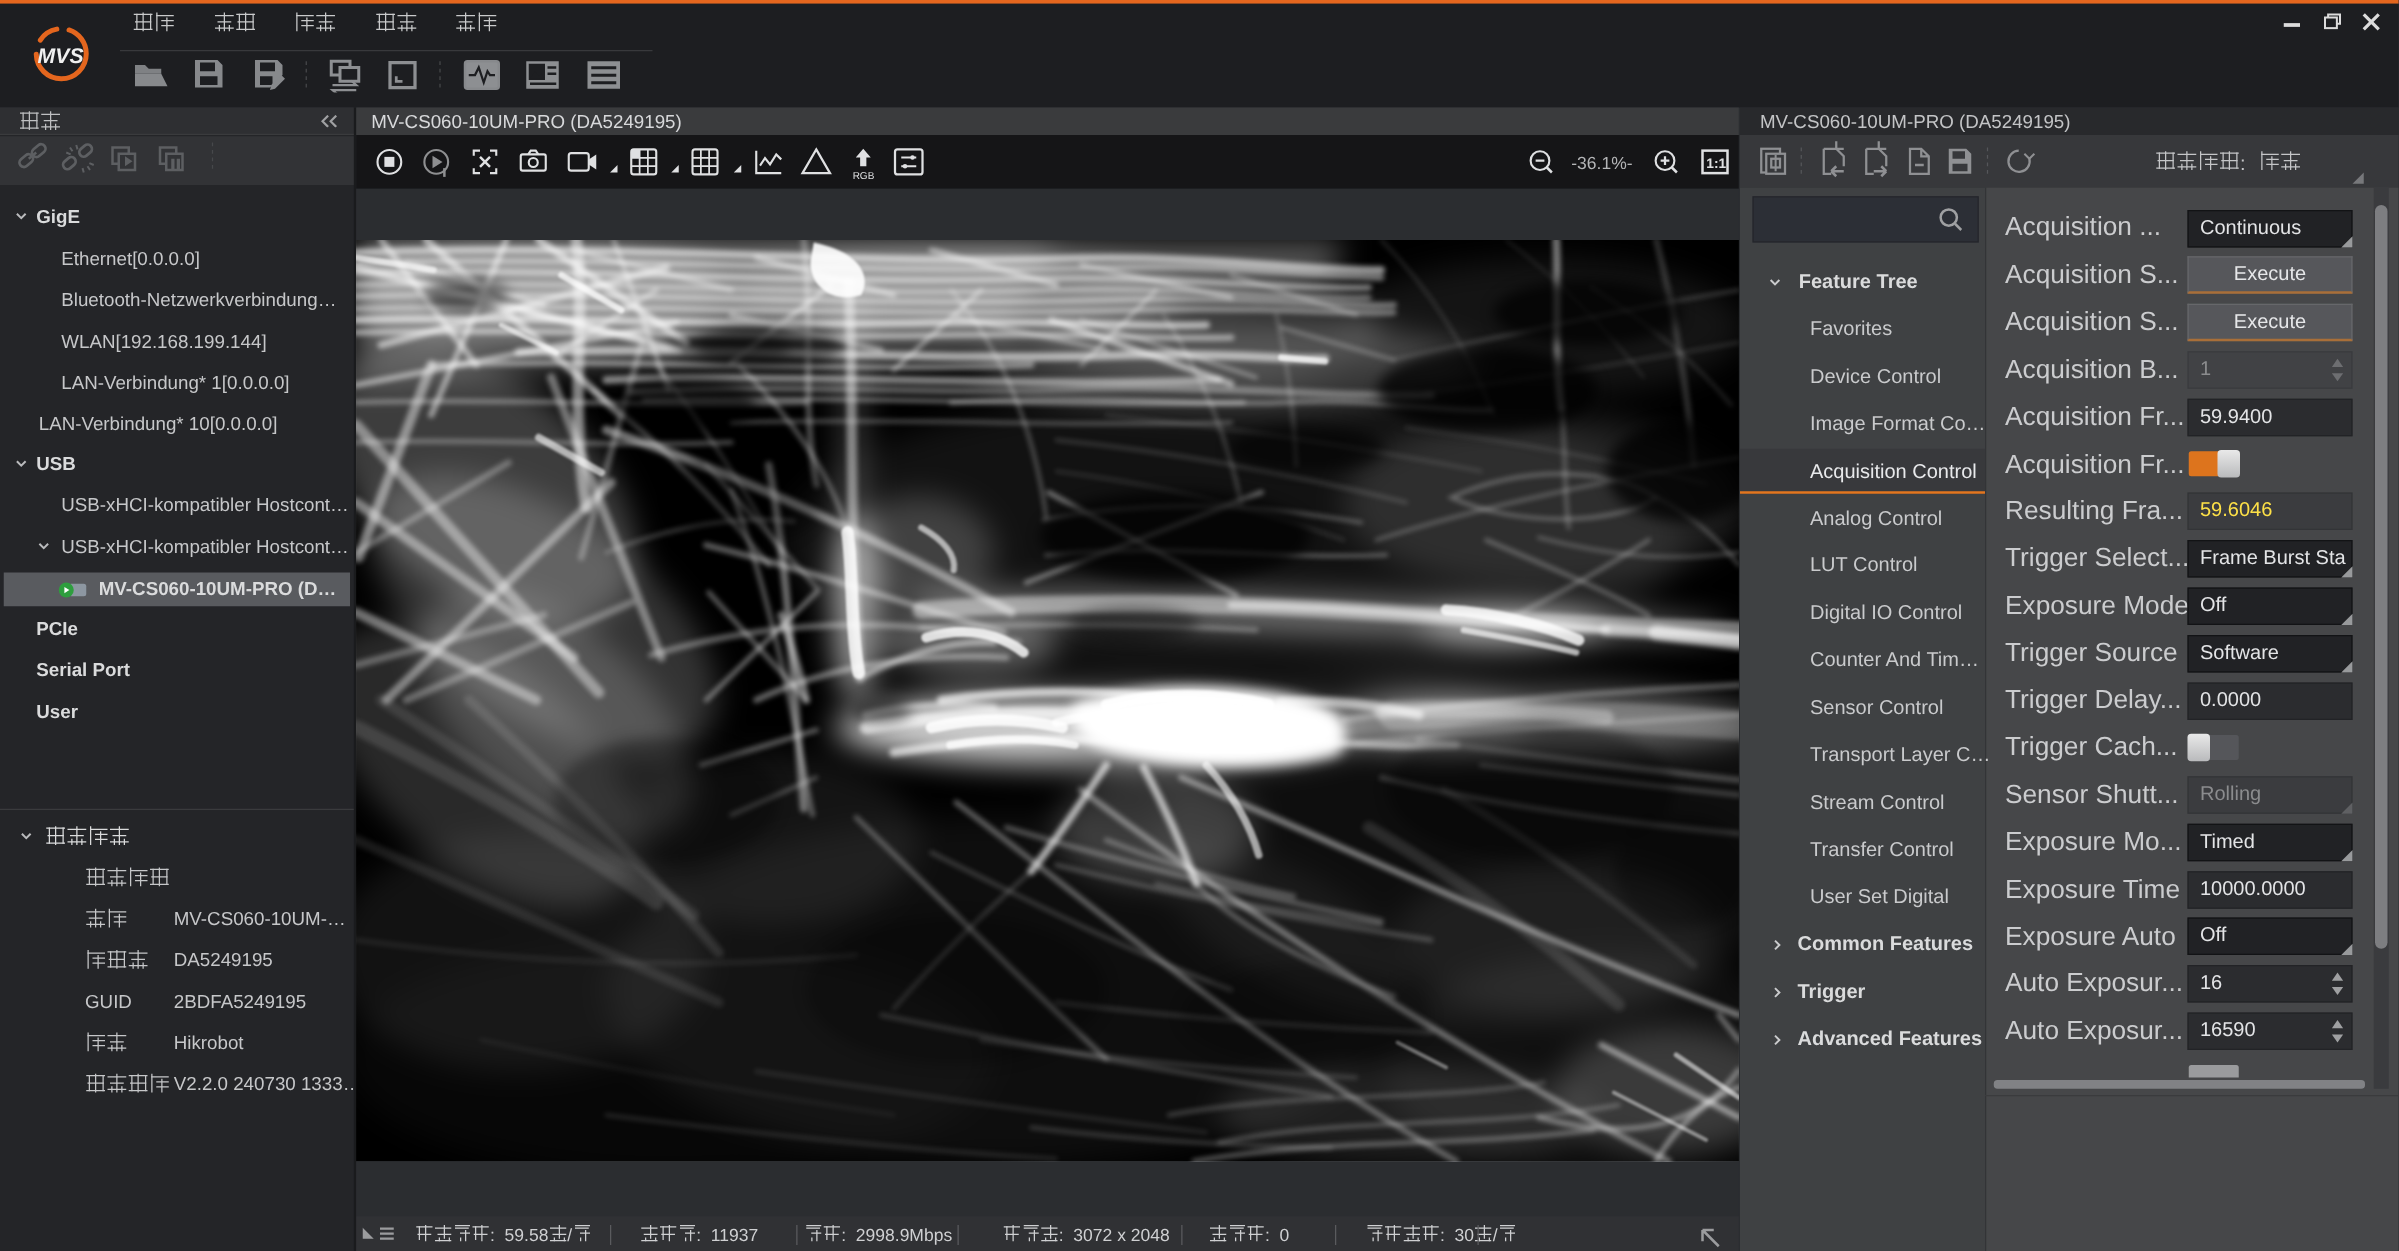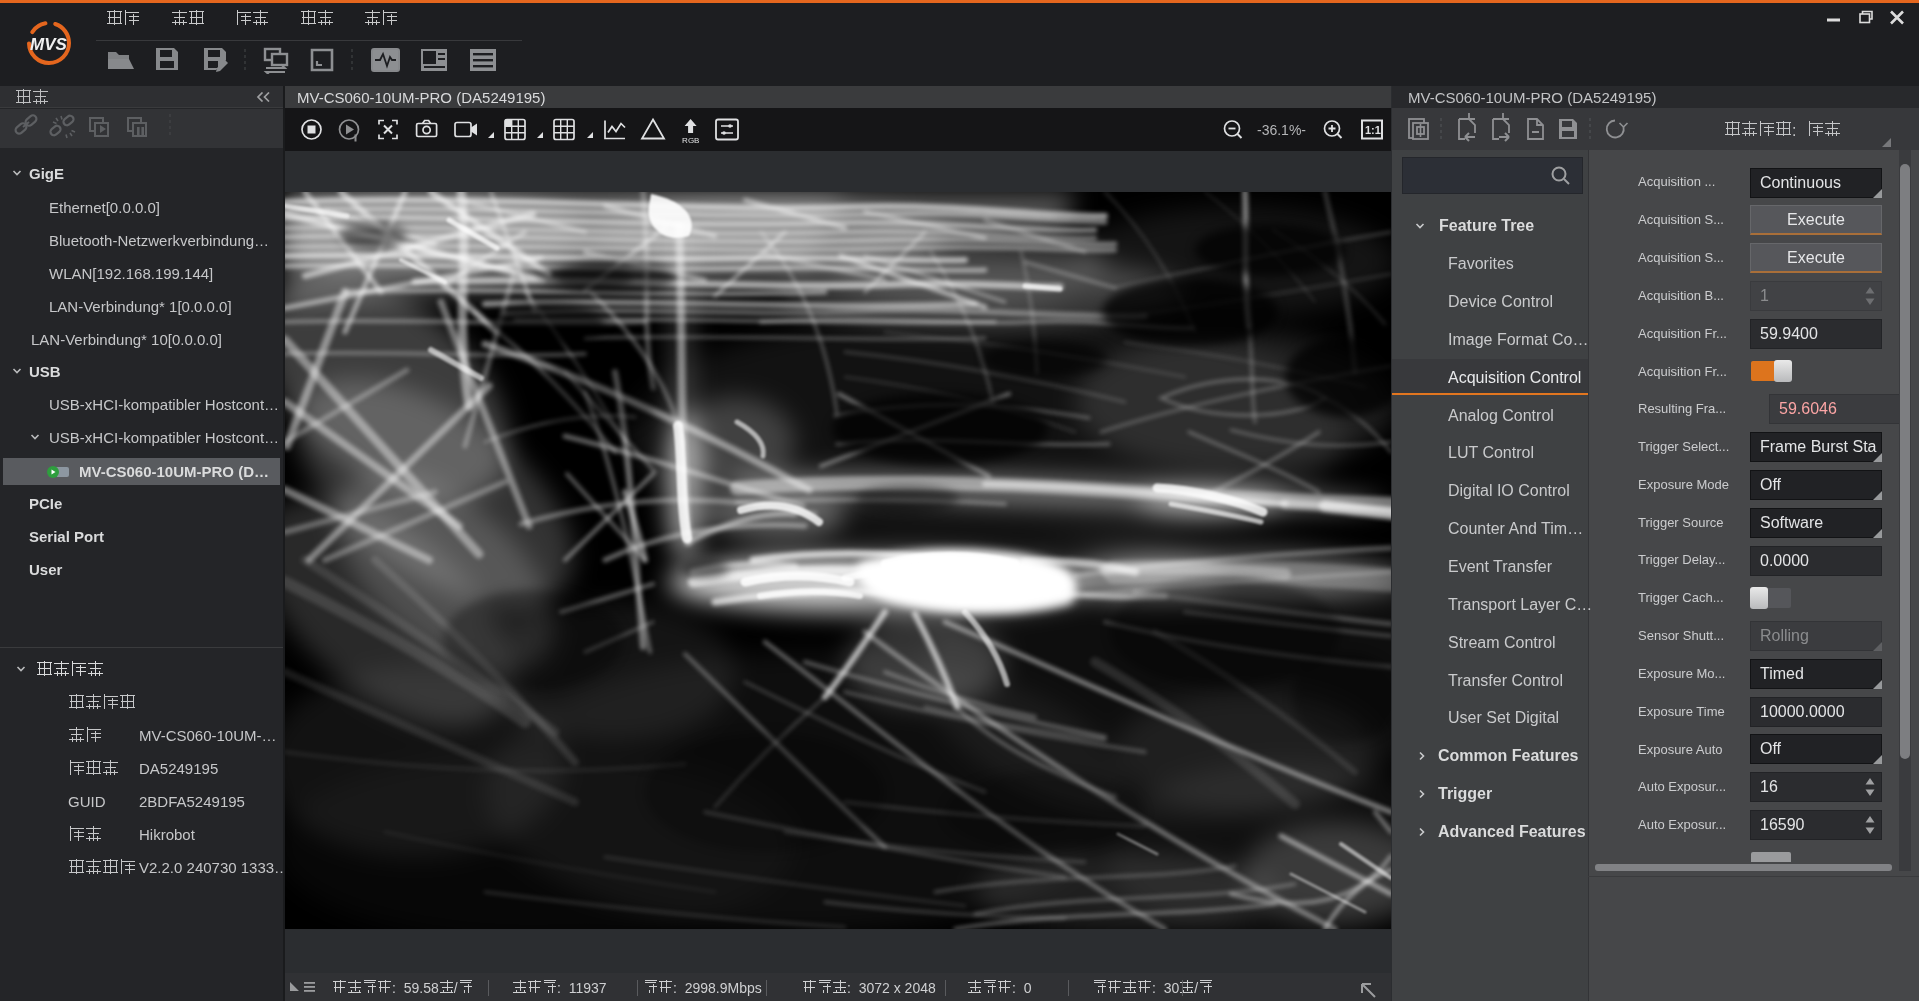--- a/index.html
+++ b/index.html
@@ -57,25 +57,25 @@
 
 #rtitle { left:1392px; top:86px; width:527px; height:22px; background:#28292c; color:#c3c4c6; font-size:15px; line-height:23px; }
 #rtoolbar { left:1392px; top:108px; width:527px; height:42px; background:#37383b; }
 #rtreecol { left:1392px; top:150px; width:196px; height:851px; background:#3f4143; }
 #rpropcol { left:1588px; top:150px; width:331px; height:851px; background:#464749; }
 #rcoldiv { left:1588px; top:150px; width:1px; height:851px; background:#333437; }
 #rsearch { left:1402px; top:157px; width:181px; height:37px; background:#2c2f36; border:1px solid #24262b; }
 .ritem { position:absolute; width:196px; height:38px; line-height:38px; color:#c9cacc; font-size:16px; white-space:nowrap; }
 .ritem b { color:#dadbdc; }
 #rsel { left:1392px; top:359px; width:196px; height:36px; background:#38393c; border-bottom:2px solid #e2761f; }
-.plabel { position:absolute; left:1638px; color:#cbccce; font-size:13px; height:20px; line-height:20px; white-space:nowrap; transform:translateY(3px); }
+.plabel { position:absolute; left:1604px; color:#cbccce; font-size:21px; height:20px; line-height:20px; white-space:nowrap; transform:translateY(3px); }
 .pbox { position:absolute; left:1750px; width:132px; height:30px; font-size:16px; line-height:28px; color:#e3e4e6; white-space:nowrap; overflow:hidden; }
 .combo { background:#212225; border:1px solid #121315; padding-left:9px; }
 .edit { background:#2b2c2f; border:1px solid #222326; padding-left:9px; }
-.editdis { background:#3b3c3f; border:1px solid #333437; padding-left:9px; color:#fca5a5;margin-left:19px; }
+.editdis { background:#3b3c3f; border:1px solid #333437; padding-left:9px; color:#fde047; }
 .combodis { background:#3b3c3f; border:1px solid #333437; padding-left:9px; color:#8b8c8e; }
 .execbtn { background:#56575b; border:1px solid #66676a; border-bottom:2px solid #a96f39; text-align:center; color:#e6e7e9; }
 .spinb { background:#2b2c2f; border:1px solid #222326; padding-left:9px; }
 .spindis { background:#414245; border:1px solid #3a3b3e; padding-left:9px; color:#8b8c8e; }
 .ctri { position:absolute; width:0; height:0; border-left:9px solid transparent; border-bottom:9px solid #989a9c; }
 .ctridis { border-bottom-color:#5f6063; }
 #hscroll { left:1595px; top:864px; width:297px; height:7px; background:#818285; border-radius:3px; }
 #vscrolltrack { left:1899px; top:150px; width:12px; height:721px; background:#3a3b3e; }
 #vscroll { left:1900px; top:164px; width:10px; height:595px; background:#7d7e81; border-radius:5px; }
 #rbotline { left:1588px; top:876px; width:331px; height:1px; background:#3a3b3d; }
@@ -627,21 +627,21 @@
 <div class="ritem abs" style="left:1439px;top:207px"><b>Feature Tree</b></div>
 <div class="ritem abs" style="left:1448px;top:245px">Favorites</div>
 <div class="ritem abs" style="left:1448px;top:283px">Device Control</div>
 <div class="ritem abs" style="left:1448px;top:321px">Image Format Co…</div>
 <div id="rsel" class="abs"></div>
 <div class="ritem abs" style="left:1448px;top:359px;color:#e8e9eb">Acquisition Control</div>
 <div class="ritem abs" style="left:1448px;top:397px">Analog Control</div>
 <div class="ritem abs" style="left:1448px;top:434px">LUT Control</div>
 <div class="ritem abs" style="left:1448px;top:472px">Digital IO Control</div>
 <div class="ritem abs" style="left:1448px;top:510px">Counter And Tim…</div>
-<div class="ritem abs" style="left:1448px;top:548px">Event Transfer</div>
+<div class="ritem abs" style="left:1448px;top:548px">Sensor Control</div>
 <div class="ritem abs" style="left:1448px;top:586px">Transport Layer C…</div>
 <div class="ritem abs" style="left:1448px;top:624px">Stream Control</div>
 <div class="ritem abs" style="left:1448px;top:662px">Transfer Control</div>
 <div class="ritem abs" style="left:1448px;top:699px">User Set Digital</div>
 <svg class="abs chev" style="left:1417px;top:751px" viewBox="0 0 10 10" stroke="#c9cacc" stroke-width="1.6" fill="none">
       <path d="M3 1.5 L6.5 5 L3 8.5"></path>
     </svg>
 <div class="ritem abs" style="left:1438px;top:737px"><b>Common Features</b></div>
 <svg class="abs chev" style="left:1417px;top:789px" viewBox="0 0 10 10" stroke="#c9cacc" stroke-width="1.6" fill="none">
       <path d="M3 1.5 L6.5 5 L3 8.5"></path>

